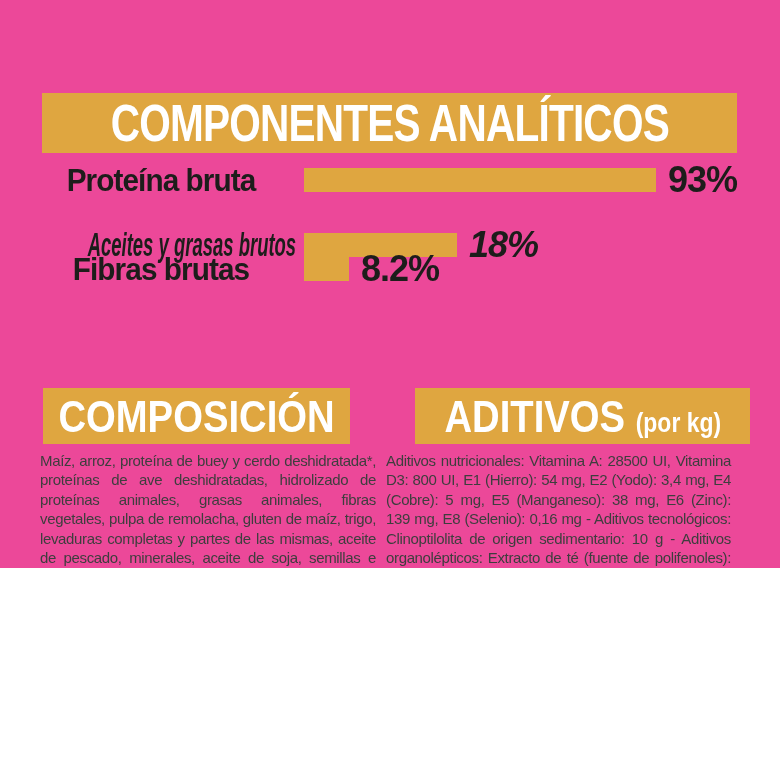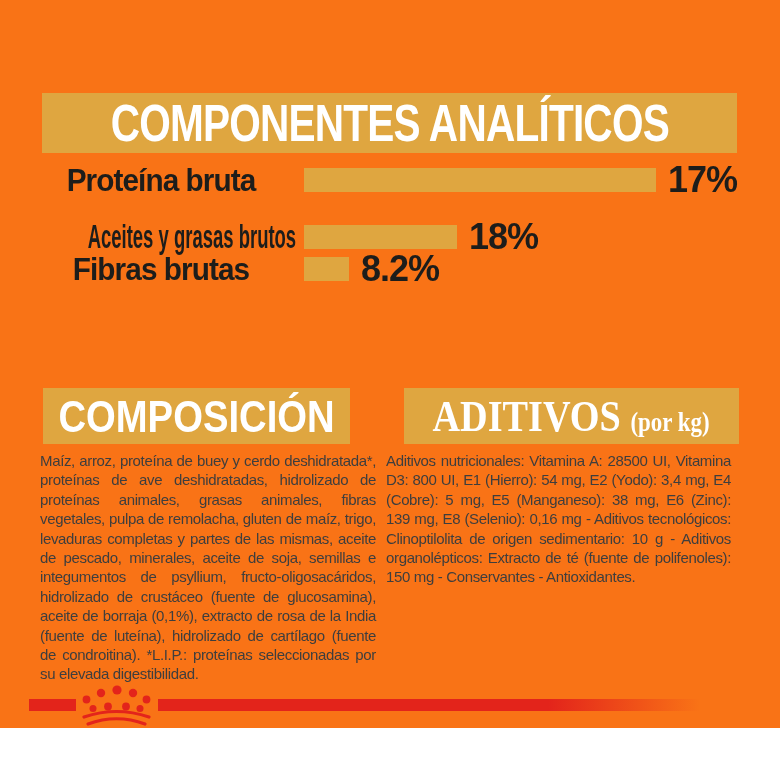--- a/index.html
+++ b/index.html
@@ -1,25 +1,25 @@
 <!DOCTYPE html>
 <html><head>
 <meta charset="utf-8">
 <style>
   html,body{margin:0;padding:0;background:#fff;}
-  .canvas{position:relative;width:780px;height:728px;background:#f97316;overflow:hidden;
+  .canvas{position:relative;width:780px;height:568px;background:#ec4899;overflow:hidden;
           font-family:"Liberation Sans",sans-serif;}
 
   
   .banner{position:absolute;background:#DFA640;display:flex;align-items:center;justify-content:center;}
   .main-banner{left:42px;top:93px;width:695px;height:60px;}
   .main-banner .banner-text{font-size:52px;letter-spacing:-1px;transform:scaleX(.78);}
   .small-banner{top:388px;height:56px;}
   .comp-banner{left:43px;width:307px;text-align:center;}
-  .adit-banner{left:404px;width:335px;font-family:Liberation Serif, serif;}
+  .adit-banner{left:415px;width:335px;}
   .banner-text{color:#fff;font-weight:bold;white-space:nowrap;display:inline-block;
                transform-origin:center;line-height:1;}
   .small-banner .banner-text{font-size:45px;transform:scaleX(.85);}
   .adit-suffix{font-size:27px;font-weight:bold;}
 
   
   .chart-row{position:absolute;left:0;width:780px;height:24px;}
   .bar-label{position:absolute;left:30px;width:262px;text-align:center;line-height:24px;
              font-weight:bold;color:#1D1D1B;font-size:32px;white-space:nowrap;
              transform-origin:center;letter-spacing:-1px;}
@@ -49,23 +49,23 @@
 <div class="canvas">
 
   <div class="banner main-banner">
     <span class="banner-text">COMPONENTES ANALÍTICOS</span>
   </div>
 
   <div id="chart">
       <div class="chart-row" style="top: 168px;">
         <div class="bar-label">Proteína bruta</div>
         <div class="bar" style="width: 352px;"></div>
-        <div class="bar-value" style="left: 668px;">17%</div>
+        <div class="bar-value" style="left: 668px;">93%</div>
       </div>
-      <div class="chart-row" style="top: 225px;">
+      <div class="chart-row" style="top: 233px; font-style: italic;">
         <div class="bar-label">Aceites y grasas brutos</div>
         <div class="bar" style="width: 153px;"></div>
         <div class="bar-value" style="left: 469px;">18%</div>
       </div>
       <div class="chart-row" style="top: 257px;">
         <div class="bar-label">Fibras brutas</div>
         <div class="bar" style="width: 45px;"></div>
         <div class="bar-value" style="left: 361px;">8.2%</div>
       </div>
     </div>

